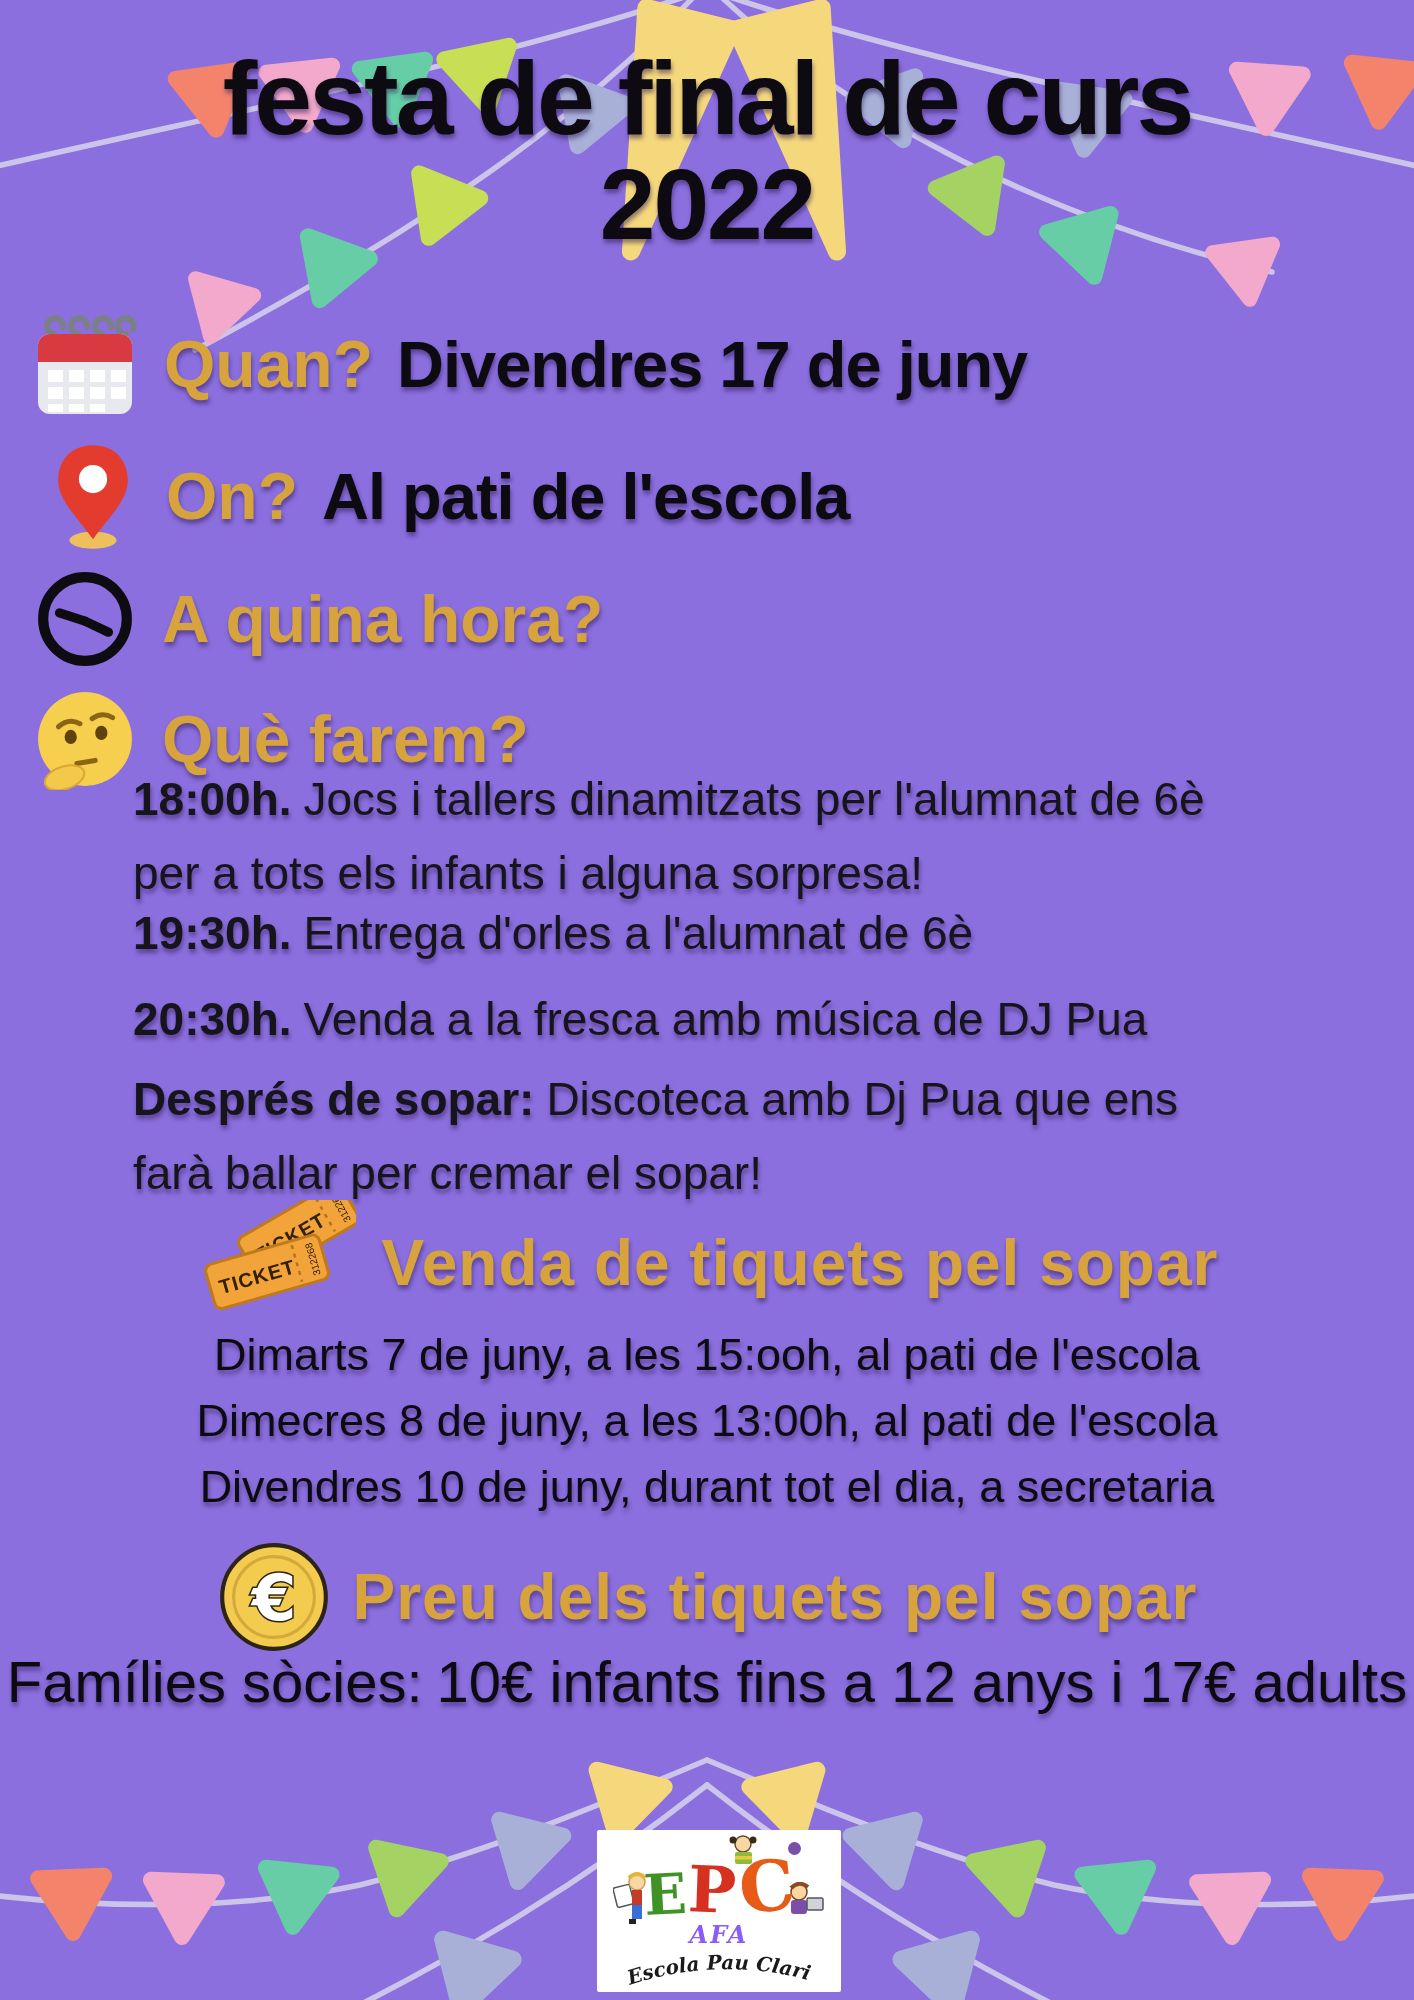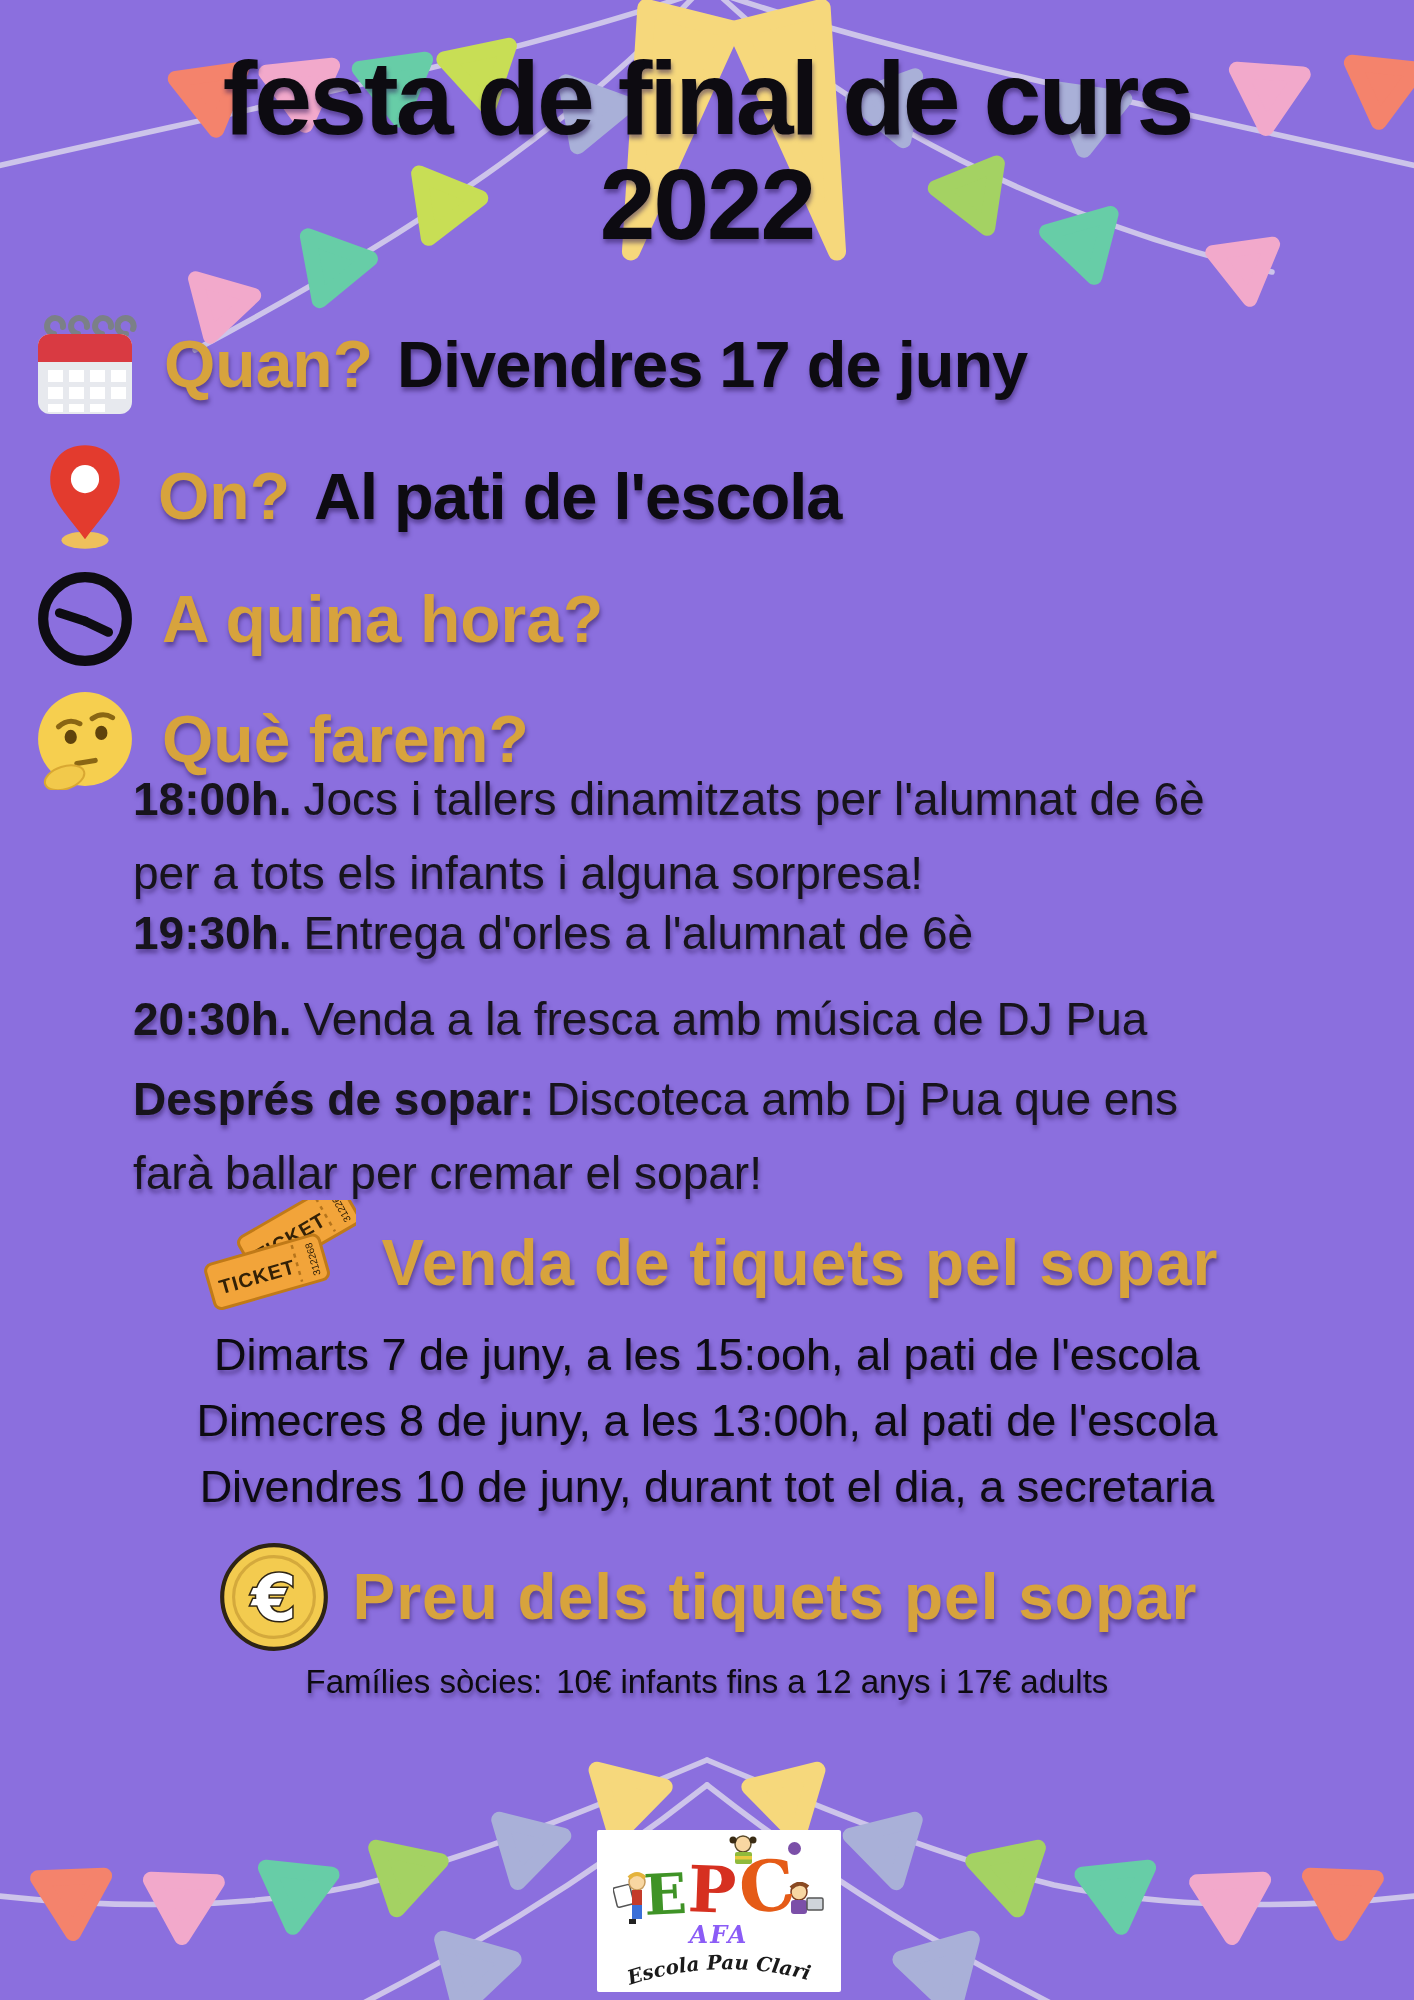--- a/index.html
+++ b/index.html
@@ -20,38 +20,38 @@
   .title{position:absolute;top:46px;left:0;right:0;text-align:center;color:var(--ink);font-weight:700;z-index:2;}
   .title .t1{font-size:104px;letter-spacing:-3px;line-height:1.0;}
   .title .t2{font-size:100px;letter-spacing:-2px;line-height:1.0;margin-top:4px;}
 
   .info-row{position:absolute;display:flex;align-items:center;z-index:2;}
   .info-icon{flex:0 0 auto;margin-right:26px;}
   .info-label{color:var(--gold);font-size:66px;font-weight:700;margin-right:24px;white-space:nowrap;}
   .info-value{color:var(--ink);font-size:65px;font-weight:700;letter-spacing:-1px;white-space:nowrap;}
   .info-value:empty{display:none;}
   .row-quan{top:308px;left:30px;}
-  .row-on{top:438px;left:38px;}
+  .row-on{top:438px;left:46px;}
   .row-hora{top:568px;left:34px;}
   .row-farem{top:688px;left:34px;}
 
   .sched{position:absolute;left:133px;width:1230px;color:var(--body-ink);font-size:46px;line-height:74px;z-index:2;}
   .sched .time{font-weight:700;margin-right:12px;}
   .sched .l2{display:block;}
   .sched .l2:empty{display:none;}
   .p1{top:762px;} .p2{top:896px;} .p3{top:982px;} .p4{top:1062px;}
 
   .band-heading{position:absolute;left:0;right:0;display:flex;justify-content:center;align-items:center;z-index:2;}
   .band-heading .htxt{color:var(--gold);font-size:64px;font-weight:700;letter-spacing:1px;white-space:nowrap;}
   .hd-tickets{top:1200px;} .hd-tickets .icon{margin-right:26px;}
   .hd-prices{top:1540px;} .hd-prices .icon{margin-right:22px;}
 
   .center-lines{position:absolute;left:0;right:0;text-align:center;color:var(--ink);font-weight:400;z-index:2;}
   .ticket-lines{top:1322px;font-size:45px;line-height:66px;}
-  .price-lines{top:1648px;font-size:33px;line-height:67px;}
+  .price-lines{top:1648px;font-size:58px;line-height:67px;}
   .price-lines .plabel{margin-right:14px;}
 
   .logo{position:absolute;left:597px;top:1830px;width:244px;height:162px;background:#ffffff;z-index:3;
         display:flex;flex-direction:column;align-items:center;border-radius:2px;}
   .logo-letters{display:flex;align-items:flex-end;margin-top:22px;line-height:1;font-family:"DejaVu Serif","Liberation Serif",serif;font-weight:700;}
   .logo-letters .le{color:var(--logo-green);font-size:56px;transform:rotate(-3deg);}
   .logo-letters .lp{color:var(--logo-red);font-size:64px;transform:rotate(2deg);margin:0 2px;}
   .logo-letters .lc{color:var(--logo-orange);font-size:70px;transform:rotate(-6deg);}
   .logo-afa{font-family:"DejaVu Serif","Liberation Serif",serif;font-style:italic;font-weight:700;
             color:#8b5cf6;font-size:24px;margin-top:-2px;letter-spacing:2px;}

